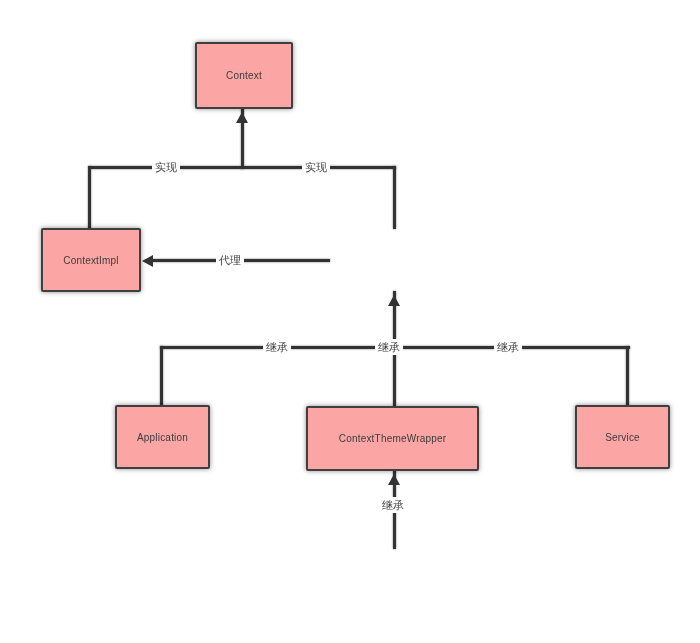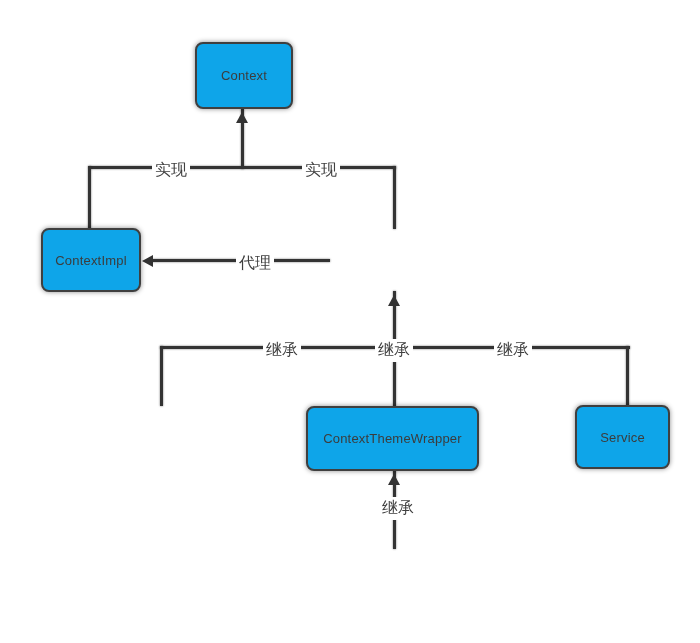--- a/index.html
+++ b/index.html
@@ -11,29 +11,29 @@
   #canvas {
     position: relative;
     width: 700px;
     height: 643px;
     background: #ffffff;
     overflow: hidden;
   }
   
   .node {
     position: absolute;
-    background: #0ea5e9;
+    background: #fca5a5;
     border: 2px solid #3f3f3f;
-    border-radius: 8px;
+    border-radius: 2px;
     box-shadow: 0 0 5px rgba(0,0,0,0.45);
     display: flex;
     align-items: center;
     justify-content: center;
     color: #3c3c3c;
-    font-size: 13px;
+    font-size: 10px;
     letter-spacing: 0.2px;
     z-index: 3;
   }
   #n-context            { left:195px; top:42px;  width:94px;  height:63px; }
   #n-contextimpl        { left:41px;  top:228px; width:96px;  height:60px;text-align:center; }
   #n-contextwrapper     { left:330px; top:228px; width:124px; height:60px; }
   #n-application        { left:115px; top:405px; width:91px;  height:60px; }
   #n-contextthemewrapper{ left:306px; top:406px; width:169px; height:61px; }
   #n-service            { left:575px; top:405px; width:91px;  height:60px; }
   #n-activity           { left:345px; top:548px; width:90px;  height:60px; }
@@ -75,29 +75,29 @@
   #a-context  { left:236px; top:112px; }
   #a-proxy    { left:142px; top:255px; }
   #a-cw       { left:388px; top:295px; }
   #a-activity { left:388px; top:474px; }
 
   
   .edge-label {
     position: absolute;
     background: #ffffff;
     color: #3f3f3f;
-    font-size: 16px;
+    font-size: 11px;
     line-height: 1.3;
     padding: 1px 3px;
     z-index: 4;
     white-space: nowrap;
   }
   #l-impl-left   { left:152px; top:159px; }
   #l-impl-right  { left:302px; top:159px; }
-  #l-proxy       { left:216px; top:252px;margin-left:20px; }
+  #l-proxy       { left:216px; top:252px; }
   #l-inherit-app { left:263px; top:339px; }
   #l-inherit-ctw { left:375px; top:339px; }
   #l-inherit-svc { left:494px; top:339px; }
   #l-inherit-act { left:379px; top:497px; }
 </style>
 </head>
 <body>
 
 <div id="canvas">
 
@@ -125,20 +125,23 @@
   <span class="edge-label" id="l-inherit-ctw">继承</span>
   <span class="edge-label" id="l-inherit-svc">继承</span>
   <span class="edge-label" id="l-inherit-act">继承</span>
 
   <div class="node" id="n-context">
     <span>Context</span>
   </div>
   <div class="node" id="n-contextimpl">
     <span>ContextImpl</span>
   </div>
+  <div class="node" id="n-application">
+    <span>Application</span>
+  </div>
   <div class="node" id="n-service">
     <span>Service</span>
   </div>
   <div class="node" id="n-contextthemewrapper">
     <span>ContextThemeWrapper</span>
   </div>
 
 </div>
 
 </body></html>

